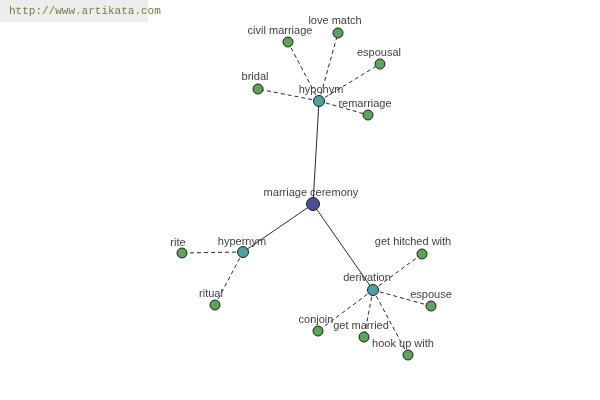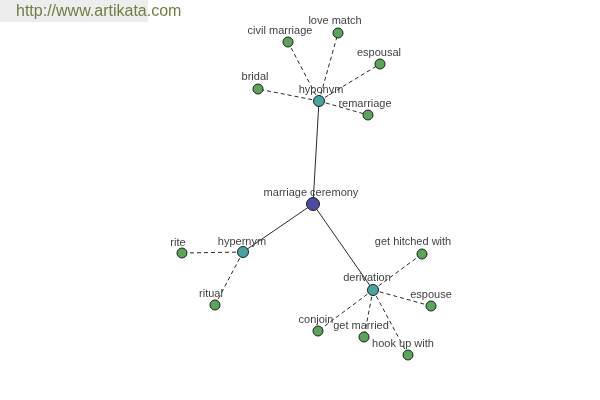--- a/index.html
+++ b/index.html
@@ -18,26 +18,27 @@
     background: #ffffff;
   }
   .site-url-badge {
     position: absolute;
     left: 0;
     top: 0;
     width: 148px;
     height: 22px;
     background: #ededed;
     line-height: 22px;
-    padding-left: 16px;
+    padding-left: 9px;
     box-sizing: border-box;
-    font-size: 16px;
+    font-size: 11px;
     color: #6e7f44;
     white-space: nowrap;
     z-index: 2;
+    font-family: Liberation Mono, monospace;
   }
   svg.graph {
     position: absolute;
     left: 0;
     top: 0;
     width: 600px;
     height: 400px;
     z-index: 1;
   }
   .nlabel {

